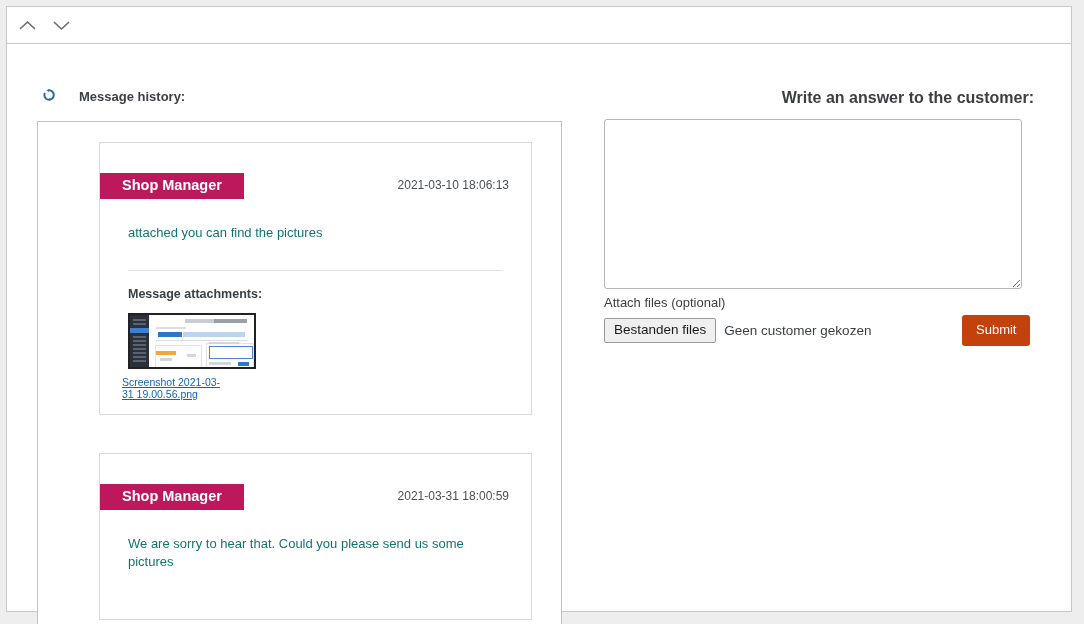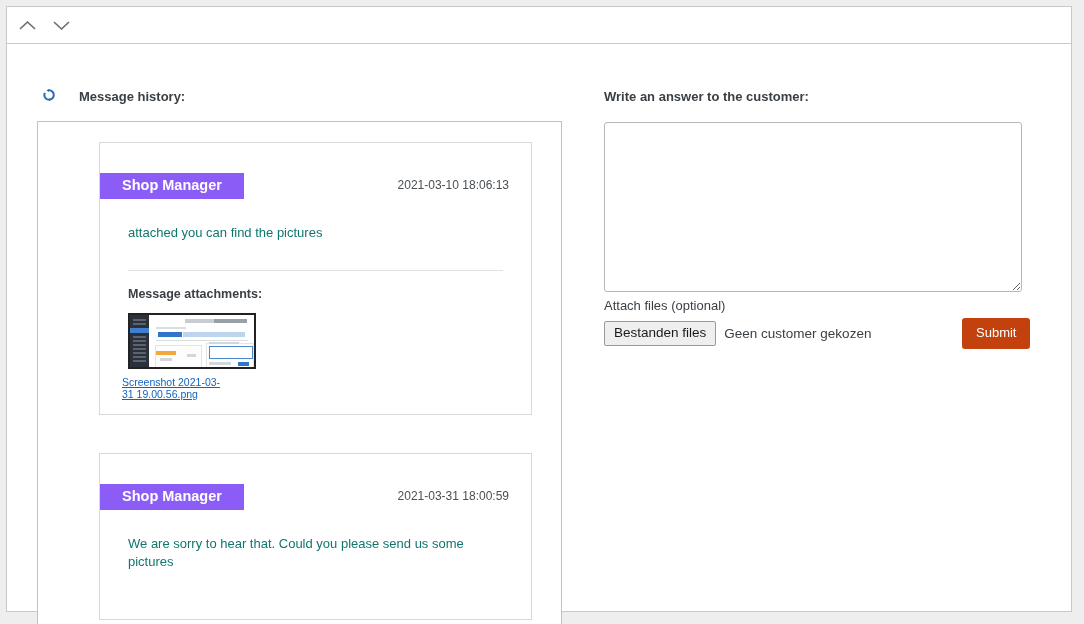--- a/index.html
+++ b/index.html
@@ -91,21 +91,21 @@
   }
   .msg-card + .msg-card { margin-top: 38px; }
 
   .msg-head {
     display: flex;
     align-items: flex-start;
     justify-content: space-between;
     padding: 30px 22px 0 0;
   }
   .author-badge {
-    background: #8b5cf6;
+    background: #be185d;
     color: #ffffff;
     font-weight: bold;
     font-size: 14.5px;
     padding: 4px 22px 5px 22px;
     line-height: 17px;
     white-space: nowrap;
     margin-left: 0;
   }
   .msg-time {
     font-size: 12px;
@@ -222,24 +222,25 @@
   }
 
   
   .right-col {
     position: absolute;
     left: 597px;
     top: 45px;
     width: 430px;
   }
   .right-label {
-    font-size: 13px;
+    font-size: 16px;
     font-weight: bold;
     color: #3a3f44;
-    margin-bottom: 18px;
+    margin-bottom: 12px;
+    text-align: right;
   }
   .answer-textarea {
     display: block;
     width: 418px;
     height: 170px;
     border: 1px solid #b6b6b6;
     border-radius: 3px;
     box-sizing: border-box;
     padding: 5px 6px;
     font-family: "Liberation Sans", sans-serif;

